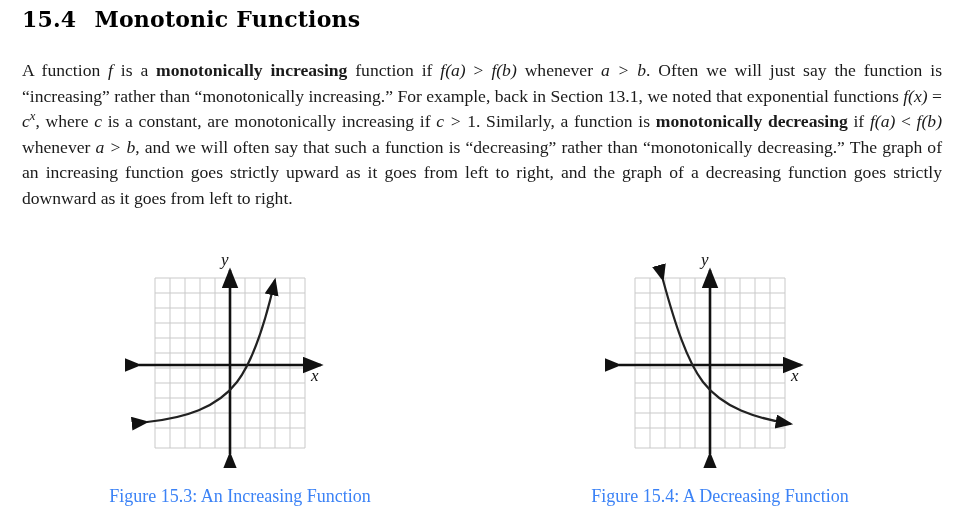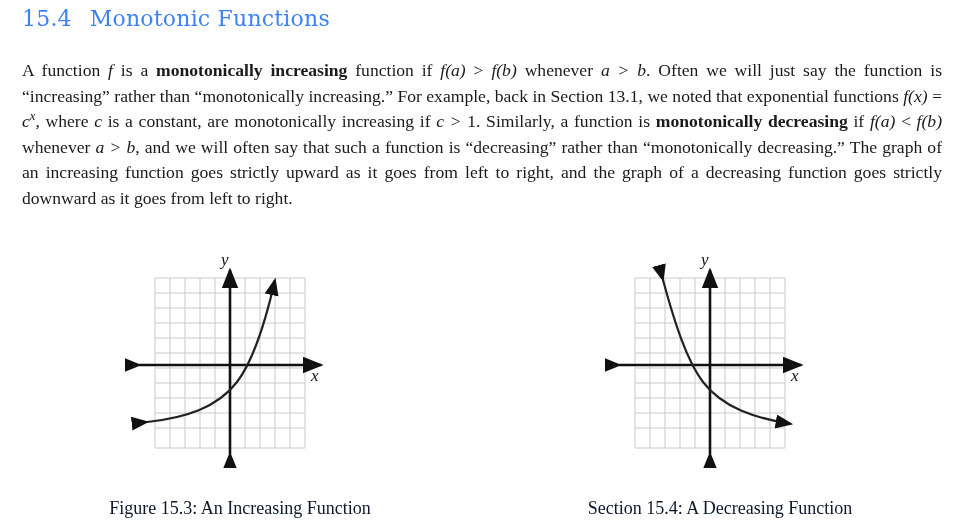--- a/index.html
+++ b/index.html
@@ -19,24 +19,24 @@
     position: relative;
     width: 960px;
     height: 530px;
     padding: 0;
   }
   .heading {
     position: absolute;
     left: 22px;
     top: 6px;
     font-family: "DejaVu Serif", serif;
-    font-weight: normal;
+    font-weight: bold;
     font-size: 22px;
     letter-spacing: 0.2px;
-    color: #3b82f6;
+    color: #000000;
   }
   .heading .num {
     display: inline-block;
     margin-right: 18px;
   }
   .body-text {
     position: absolute;
     left: 22px;
     top: 58px;
     width: 920px;
@@ -68,27 +68,27 @@
   .graph-wrap {
     position: absolute;
     left: 50%;
     transform: translateX(-50%);
     top: 0;
     width: 230px;
     height: 210px;
   }
   .caption {
     position: absolute;
-    top: 240px;
+    top: 228px;
     left: 0;
     width: 480px;
     text-align: center;
     font-size: 18px;
     font-family: "Liberation Serif", serif;
-    color: #0f172a;
+    color: #3b82f6;
   }
   .axis-label {
     position: absolute;
     font-style: italic;
     font-size: 17px;
     font-family: "Liberation Serif", serif;
     color: #111;
   }
   svg { display: block; }
 </style>
@@ -190,17 +190,17 @@
           </defs>
           <g stroke="#111" stroke-width="2.6" fill="none">
             <line x1="14" y1="107" x2="196" y2="107" marker-end="url(#arrD)" marker-start="url(#arrD)"></line>
             <line x1="105" y1="196" x2="105" y2="12" marker-end="url(#arrD)" marker-start="url(#arrD)"></line>
           </g>
           <path d="M 58 22 C 70 66, 82 103, 98 124 C 118 150, 150 160, 186 166" stroke="#222" stroke-width="2.2" fill="none" marker-end="url(#arrD)" marker-start="url(#arrD)"></path>
         </svg>
         <span class="axis-label" style="left:186px; top:108px;">x</span>
         <span class="axis-label" style="left:96px; top:-8px;">y</span>
       </div>
-      <div class="caption">Section 15.4: A Decreasing Function</div>
+      <div class="caption">Figure 15.4: A Decreasing Function</div>
     </div>
 
   </div>
 </div>
 
 </body></html>

